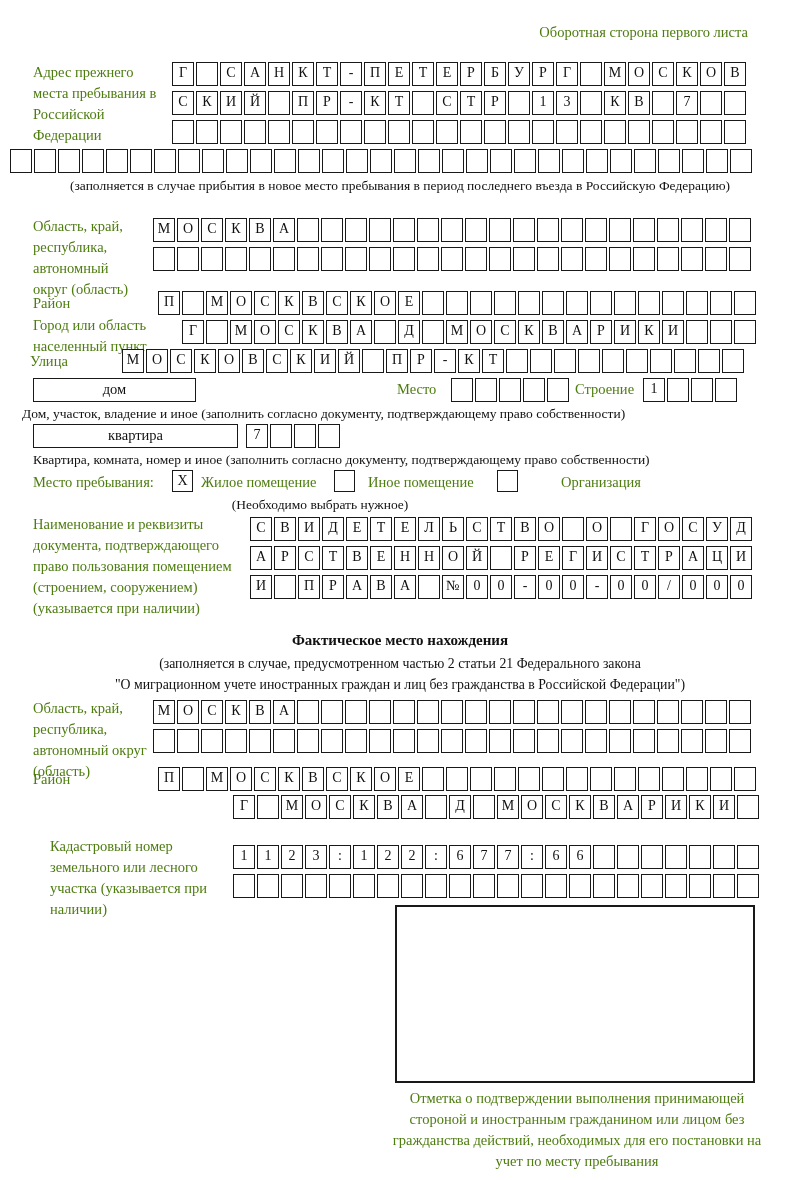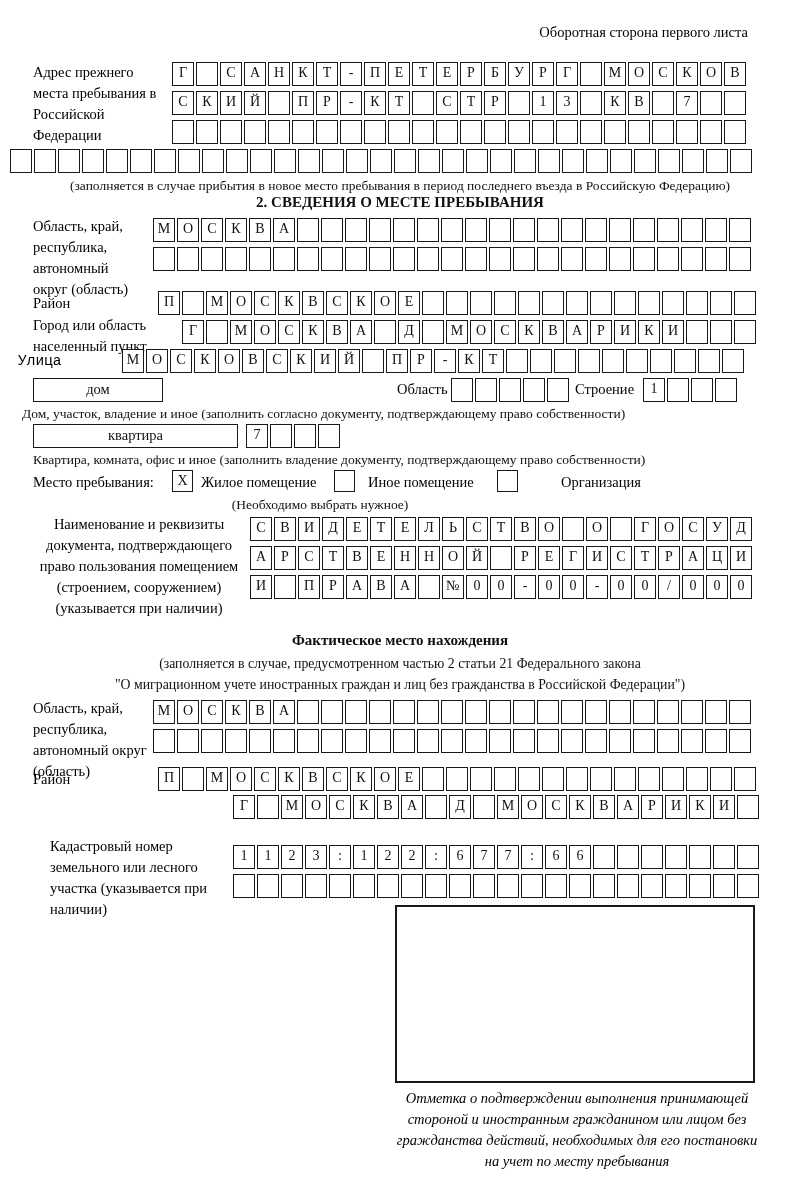--- a/index.html
+++ b/index.html
@@ -1,19 +1,19 @@
 <!DOCTYPE html>
 <html><head>
 <meta charset="utf-8">
 <style>
   html,body{margin:0;padding:0;background:#fff;}
   #page{position:relative;width:800px;height:1180px;background:#ffffff;
         font-family:"Liberation Serif","DejaVu Serif",serif;color:#111;overflow:hidden;}
   .abs{position:absolute;}
-  .lbl{font-size:14.5px;line-height:21px;color:#000000;}
+  .lbl{font-size:14.5px;line-height:21px;color:#4d7c0f;}
   .cap{font-size:13.5px;line-height:17px;color:#111;}
   .title{font-size:15px;font-weight:bold;text-align:center;width:100%;}
   .note{font-size:13.8px;text-align:center;width:100%;}
   .right{text-align:right;}
   .cellrow{white-space:nowrap;height:16px;}
   .cell{display:inline-block;box-sizing:border-box;width:22px;height:24px;
         border:1.5px solid #191919;margin-right:2px;text-align:center;
         font-size:14px;line-height:20px;vertical-align:top;background:#fff;}
   .fieldbox{box-sizing:border-box;border:1.5px solid #191919;height:24px;
         text-align:center;font-size:14.5px;line-height:21px;background:#fff;}
@@ -28,56 +28,55 @@
 
   <div class="abs lbl right" style="top:22px;left:0;width:748px;">Оборотная сторона первого листа</div>
 
   <div class="abs lbl" style="top:62px;left:33px;width:135px;">Адрес прежнего места пребывания в Российской Федерации</div>
   <div class="abs cellrow" style="top:62px;left:172px;"><span class="cell">Г</span><span class="cell"></span><span class="cell">С</span><span class="cell">А</span><span class="cell">Н</span><span class="cell">К</span><span class="cell">Т</span><span class="cell">-</span><span class="cell">П</span><span class="cell">Е</span><span class="cell">Т</span><span class="cell">Е</span><span class="cell">Р</span><span class="cell">Б</span><span class="cell">У</span><span class="cell">Р</span><span class="cell">Г</span><span class="cell"></span><span class="cell">М</span><span class="cell">О</span><span class="cell">С</span><span class="cell">К</span><span class="cell">О</span><span class="cell">В</span></div>
   <div class="abs cellrow" style="top:91px;left:172px;"><span class="cell">С</span><span class="cell">К</span><span class="cell">И</span><span class="cell">Й</span><span class="cell"></span><span class="cell">П</span><span class="cell">Р</span><span class="cell">-</span><span class="cell">К</span><span class="cell">Т</span><span class="cell"></span><span class="cell">С</span><span class="cell">Т</span><span class="cell">Р</span><span class="cell"></span><span class="cell">1</span><span class="cell">3</span><span class="cell"></span><span class="cell">К</span><span class="cell">В</span><span class="cell"></span><span class="cell">7</span><span class="cell"></span><span class="cell"></span></div>
   <div class="abs cellrow" style="top:120px;left:172px;"><span class="cell"></span><span class="cell"></span><span class="cell"></span><span class="cell"></span><span class="cell"></span><span class="cell"></span><span class="cell"></span><span class="cell"></span><span class="cell"></span><span class="cell"></span><span class="cell"></span><span class="cell"></span><span class="cell"></span><span class="cell"></span><span class="cell"></span><span class="cell"></span><span class="cell"></span><span class="cell"></span><span class="cell"></span><span class="cell"></span><span class="cell"></span><span class="cell"></span><span class="cell"></span><span class="cell"></span></div>
   <div class="abs cellrow" style="top:149px;left:10px;"><span class="cell"></span><span class="cell"></span><span class="cell"></span><span class="cell"></span><span class="cell"></span><span class="cell"></span><span class="cell"></span><span class="cell"></span><span class="cell"></span><span class="cell"></span><span class="cell"></span><span class="cell"></span><span class="cell"></span><span class="cell"></span><span class="cell"></span><span class="cell"></span><span class="cell"></span><span class="cell"></span><span class="cell"></span><span class="cell"></span><span class="cell"></span><span class="cell"></span><span class="cell"></span><span class="cell"></span><span class="cell"></span><span class="cell"></span><span class="cell"></span><span class="cell"></span><span class="cell"></span><span class="cell"></span><span class="cell"></span></div>
   <div class="abs cap" style="top:177px;left:0;width:100%;text-align:center;">(заполняется в случае прибытия в новое место пребывания в период последнего въезда в Российскую Федерацию)</div>
 
-  <div class="abs title" style="top:194px;left:0;">2. СВЕДЕНИЯ О МЕСТЕ ПРЕБЫВАНИЯ</div>
 
   <div class="abs lbl" style="top:216px;left:33px;width:106px;">Область, край, республика, автономный округ (область)</div>
   <div class="abs cellrow" style="top:218px;left:153px;"><span class="cell">М</span><span class="cell">О</span><span class="cell">С</span><span class="cell">К</span><span class="cell">В</span><span class="cell">А</span><span class="cell"></span><span class="cell"></span><span class="cell"></span><span class="cell"></span><span class="cell"></span><span class="cell"></span><span class="cell"></span><span class="cell"></span><span class="cell"></span><span class="cell"></span><span class="cell"></span><span class="cell"></span><span class="cell"></span><span class="cell"></span><span class="cell"></span><span class="cell"></span><span class="cell"></span><span class="cell"></span><span class="cell"></span></div>
   <div class="abs cellrow" style="top:247px;left:153px;"><span class="cell"></span><span class="cell"></span><span class="cell"></span><span class="cell"></span><span class="cell"></span><span class="cell"></span><span class="cell"></span><span class="cell"></span><span class="cell"></span><span class="cell"></span><span class="cell"></span><span class="cell"></span><span class="cell"></span><span class="cell"></span><span class="cell"></span><span class="cell"></span><span class="cell"></span><span class="cell"></span><span class="cell"></span><span class="cell"></span><span class="cell"></span><span class="cell"></span><span class="cell"></span><span class="cell"></span><span class="cell"></span></div>
 
   <div class="abs lbl" style="top:293px;left:33px;">Район</div>
   <div class="abs cellrow" style="top:291px;left:158px;"><span class="cell">П</span><span class="cell"></span><span class="cell">М</span><span class="cell">О</span><span class="cell">С</span><span class="cell">К</span><span class="cell">В</span><span class="cell">С</span><span class="cell">К</span><span class="cell">О</span><span class="cell">Е</span><span class="cell"></span><span class="cell"></span><span class="cell"></span><span class="cell"></span><span class="cell"></span><span class="cell"></span><span class="cell"></span><span class="cell"></span><span class="cell"></span><span class="cell"></span><span class="cell"></span><span class="cell"></span><span class="cell"></span><span class="cell"></span></div>
 
   <div class="abs lbl" style="top:315px;left:33px;width:140px;">Город или область населенный пункт</div>
   <div class="abs cellrow" style="top:320px;left:182px;"><span class="cell">Г</span><span class="cell"></span><span class="cell">М</span><span class="cell">О</span><span class="cell">С</span><span class="cell">К</span><span class="cell">В</span><span class="cell">А</span><span class="cell"></span><span class="cell">Д</span><span class="cell"></span><span class="cell">М</span><span class="cell">О</span><span class="cell">С</span><span class="cell">К</span><span class="cell">В</span><span class="cell">А</span><span class="cell">Р</span><span class="cell">И</span><span class="cell">К</span><span class="cell">И</span><span class="cell"></span><span class="cell"></span><span class="cell"></span></div>
 
-  <div class="abs lbl" style="top:351px;left:18px;font-family:Liberation Mono, monospace;">Улица</div>
+  <div class="abs lbl" style="top:351px;left:30px;">Улица</div>
   <div class="abs cellrow" style="top:349px;left:122px;"><span class="cell">М</span><span class="cell">О</span><span class="cell">С</span><span class="cell">К</span><span class="cell">О</span><span class="cell">В</span><span class="cell">С</span><span class="cell">К</span><span class="cell">И</span><span class="cell">Й</span><span class="cell"></span><span class="cell">П</span><span class="cell">Р</span><span class="cell">-</span><span class="cell">К</span><span class="cell">Т</span><span class="cell"></span><span class="cell"></span><span class="cell"></span><span class="cell"></span><span class="cell"></span><span class="cell"></span><span class="cell"></span><span class="cell"></span><span class="cell"></span><span class="cell"></span></div>
 
-  <div class="abs fieldbox" style="top:378px;left:33px;width:130px;text-align:center;">дом</div>
-  <div class="abs lbl" style="top:379px;left:397px;">Область</div>
+  <div class="abs fieldbox" style="top:378px;left:33px;width:163px;text-align:center;">дом</div>
+  <div class="abs lbl" style="top:379px;left:397px;">Место</div>
   <div class="abs cellrow" style="top:378px;left:451px;"><span class="cell"></span><span class="cell"></span><span class="cell"></span><span class="cell"></span><span class="cell"></span></div>
   <div class="abs lbl" style="top:379px;left:575px;">Строение</div>
   <div class="abs cellrow" style="top:378px;left:643px;"><span class="cell">1</span><span class="cell"></span><span class="cell"></span><span class="cell"></span></div>
   <div class="abs cap" style="top:405px;left:22px;width:730px;">Дом, участок, владение и иное (заполнить согласно документу, подтверждающему право собственности)</div>
 
   <div class="abs fieldbox" style="top:424px;left:33px;width:205px;">квартира</div>
   <div class="abs cellrow" style="top:424px;left:246px;"><span class="cell">7</span><span class="cell"></span><span class="cell"></span><span class="cell"></span></div>
-  <div class="abs cap" style="top:451px;left:33px;width:730px;">Квартира, комната, офис и иное (заполнить владение документу, подтверждающему право собственности)</div>
+  <div class="abs cap" style="top:451px;left:33px;width:730px;">Квартира, комната, номер и иное (заполнить согласно документу, подтверждающему право собственности)</div>
 
   <div class="abs lbl" style="top:472px;left:33px;">Место пребывания:</div>
   <div class="abs checkbox" style="top:470px;left:172px;">X</div>
   <div class="abs lbl" style="top:472px;left:201px;">Жилое помещение</div>
   <div class="abs checkbox" style="top:470px;left:334px;"></div>
   <div class="abs lbl" style="top:472px;left:368px;">Иное помещение</div>
   <div class="abs checkbox" style="top:470px;left:497px;"></div>
   <div class="abs lbl" style="top:472px;left:540px;margin-left:21px;">Организация</div>
   <div class="abs cap" style="top:496px;left:170px;width:300px;text-align:center;">(Необходимо выбрать нужное)</div>
 
-  <div class="abs lbl" style="top:514px;left:33px;width:212px;text-align:center;">Наименование и реквизиты документа, подтверждающего право пользования помещением (строением, сооружением) (указывается при наличии)</div>
+  <div class="abs lbl" style="top:514px;left:33px;width:212px;">Наименование и реквизиты документа, подтверждающего право пользования помещением (строением, сооружением) (указывается при наличии)</div>
   <div class="abs cellrow" style="top:517px;left:250px;"><span class="cell">С</span><span class="cell">В</span><span class="cell">И</span><span class="cell">Д</span><span class="cell">Е</span><span class="cell">Т</span><span class="cell">Е</span><span class="cell">Л</span><span class="cell">Ь</span><span class="cell">С</span><span class="cell">Т</span><span class="cell">В</span><span class="cell">О</span><span class="cell"></span><span class="cell">О</span><span class="cell"></span><span class="cell">Г</span><span class="cell">О</span><span class="cell">С</span><span class="cell">У</span><span class="cell">Д</span></div>
   <div class="abs cellrow" style="top:546px;left:250px;"><span class="cell">А</span><span class="cell">Р</span><span class="cell">С</span><span class="cell">Т</span><span class="cell">В</span><span class="cell">Е</span><span class="cell">Н</span><span class="cell">Н</span><span class="cell">О</span><span class="cell">Й</span><span class="cell"></span><span class="cell">Р</span><span class="cell">Е</span><span class="cell">Г</span><span class="cell">И</span><span class="cell">С</span><span class="cell">Т</span><span class="cell">Р</span><span class="cell">А</span><span class="cell">Ц</span><span class="cell">И</span></div>
   <div class="abs cellrow" style="top:575px;left:250px;"><span class="cell">И</span><span class="cell"></span><span class="cell">П</span><span class="cell">Р</span><span class="cell">А</span><span class="cell">В</span><span class="cell">А</span><span class="cell"></span><span class="cell">№</span><span class="cell">0</span><span class="cell">0</span><span class="cell">-</span><span class="cell">0</span><span class="cell">0</span><span class="cell">-</span><span class="cell">0</span><span class="cell">0</span><span class="cell">/</span><span class="cell">0</span><span class="cell">0</span><span class="cell">0</span></div>
 
   <div class="abs title" style="top:632px;left:0;">Фактическое место нахождения</div>
   <div class="abs note" style="top:656px;left:0;text-align:center;">(заполняется в случае, предусмотренном частью 2 статьи 21 Федерального закона</div>
   <div class="abs note" style="top:677px;left:0;">"О миграционном учете иностранных граждан и лиц без гражданства в Российской Федерации")</div>
 
   <div class="abs lbl" style="top:698px;left:33px;width:135px;">Область, край, республика, автономный округ (область)</div>
   <div class="abs cellrow" style="top:700px;left:153px;"><span class="cell">М</span><span class="cell">О</span><span class="cell">С</span><span class="cell">К</span><span class="cell">В</span><span class="cell">А</span><span class="cell"></span><span class="cell"></span><span class="cell"></span><span class="cell"></span><span class="cell"></span><span class="cell"></span><span class="cell"></span><span class="cell"></span><span class="cell"></span><span class="cell"></span><span class="cell"></span><span class="cell"></span><span class="cell"></span><span class="cell"></span><span class="cell"></span><span class="cell"></span><span class="cell"></span><span class="cell"></span><span class="cell"></span></div>
@@ -86,15 +85,15 @@
   <div class="abs lbl" style="top:769px;left:33px;">Район</div>
   <div class="abs cellrow" style="top:767px;left:158px;"><span class="cell">П</span><span class="cell"></span><span class="cell">М</span><span class="cell">О</span><span class="cell">С</span><span class="cell">К</span><span class="cell">В</span><span class="cell">С</span><span class="cell">К</span><span class="cell">О</span><span class="cell">Е</span><span class="cell"></span><span class="cell"></span><span class="cell"></span><span class="cell"></span><span class="cell"></span><span class="cell"></span><span class="cell"></span><span class="cell"></span><span class="cell"></span><span class="cell"></span><span class="cell"></span><span class="cell"></span><span class="cell"></span><span class="cell"></span></div>
 
   <div class="abs cellrow" style="top:795px;left:233px;"><span class="cell">Г</span><span class="cell"></span><span class="cell">М</span><span class="cell">О</span><span class="cell">С</span><span class="cell">К</span><span class="cell">В</span><span class="cell">А</span><span class="cell"></span><span class="cell">Д</span><span class="cell"></span><span class="cell">М</span><span class="cell">О</span><span class="cell">С</span><span class="cell">К</span><span class="cell">В</span><span class="cell">А</span><span class="cell">Р</span><span class="cell">И</span><span class="cell">К</span><span class="cell">И</span><span class="cell"></span></div>
 
   <div class="abs lbl" style="top:836px;left:50px;width:165px;font-family:Liberation Serif, serif;">Кадастровый номер земельного или лесного участка (указывается при наличии)</div>
   <div class="abs cellrow" style="top:845px;left:233px;"><span class="cell">1</span><span class="cell">1</span><span class="cell">2</span><span class="cell">3</span><span class="cell">:</span><span class="cell">1</span><span class="cell">2</span><span class="cell">2</span><span class="cell">:</span><span class="cell">6</span><span class="cell">7</span><span class="cell">7</span><span class="cell">:</span><span class="cell">6</span><span class="cell">6</span><span class="cell"></span><span class="cell"></span><span class="cell"></span><span class="cell"></span><span class="cell"></span><span class="cell"></span><span class="cell"></span></div>
   <div class="abs cellrow" style="top:874px;left:233px;"><span class="cell"></span><span class="cell"></span><span class="cell"></span><span class="cell"></span><span class="cell"></span><span class="cell"></span><span class="cell"></span><span class="cell"></span><span class="cell"></span><span class="cell"></span><span class="cell"></span><span class="cell"></span><span class="cell"></span><span class="cell"></span><span class="cell"></span><span class="cell"></span><span class="cell"></span><span class="cell"></span><span class="cell"></span><span class="cell"></span><span class="cell"></span><span class="cell"></span></div>
 
   <div class="abs stampbox" style="top:905px;left:395px;width:360px;height:178px;"></div>
-  <div class="abs lbl" style="top:1088px;left:388px;width:378px;text-align:center;font-style:italic;">Отметка о подтверждении выполнения принимающей стороной и иностранным гражданином или лицом без гражданства действий, необходимых для его постановки на учет по месту пребывания</div>
+  <div class="abs lbl" style="top:1088px;left:388px;width:378px;text-align:center;">Отметка о подтверждении выполнения принимающей стороной и иностранным гражданином или лицом без гражданства действий, необходимых для его постановки на учет по месту пребывания</div>
 
 </div>
 
 </body></html>

